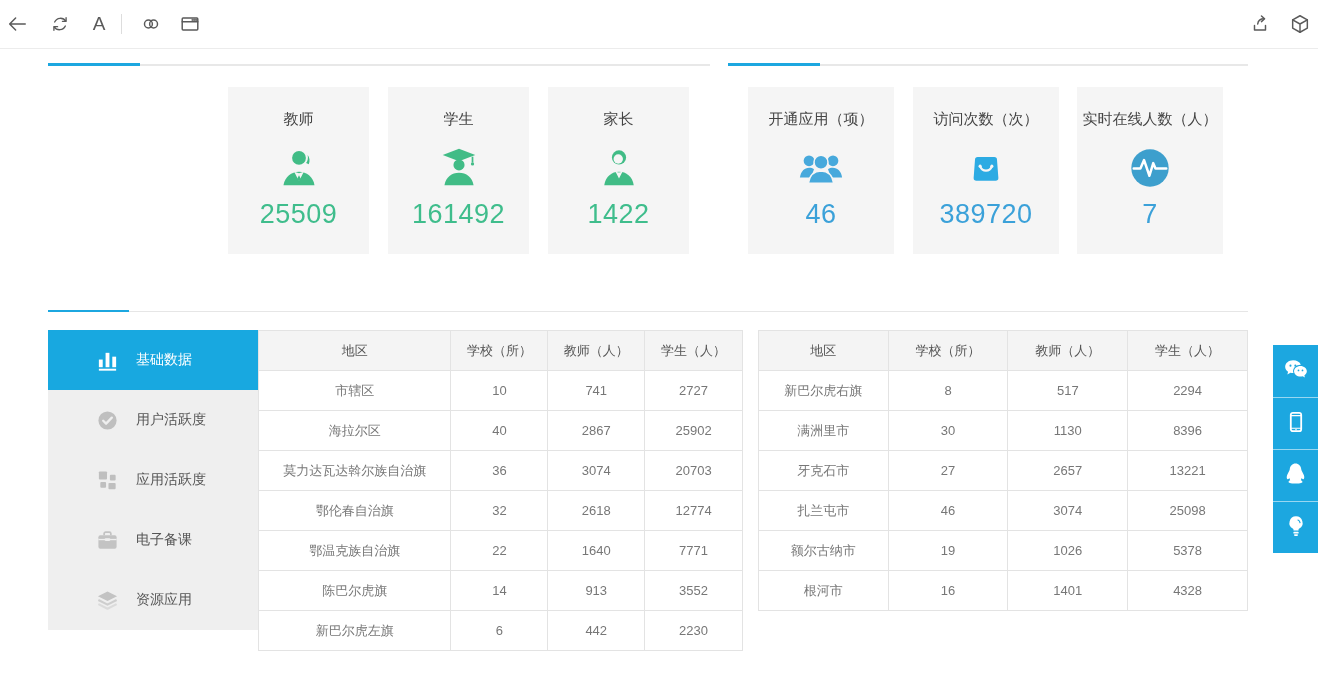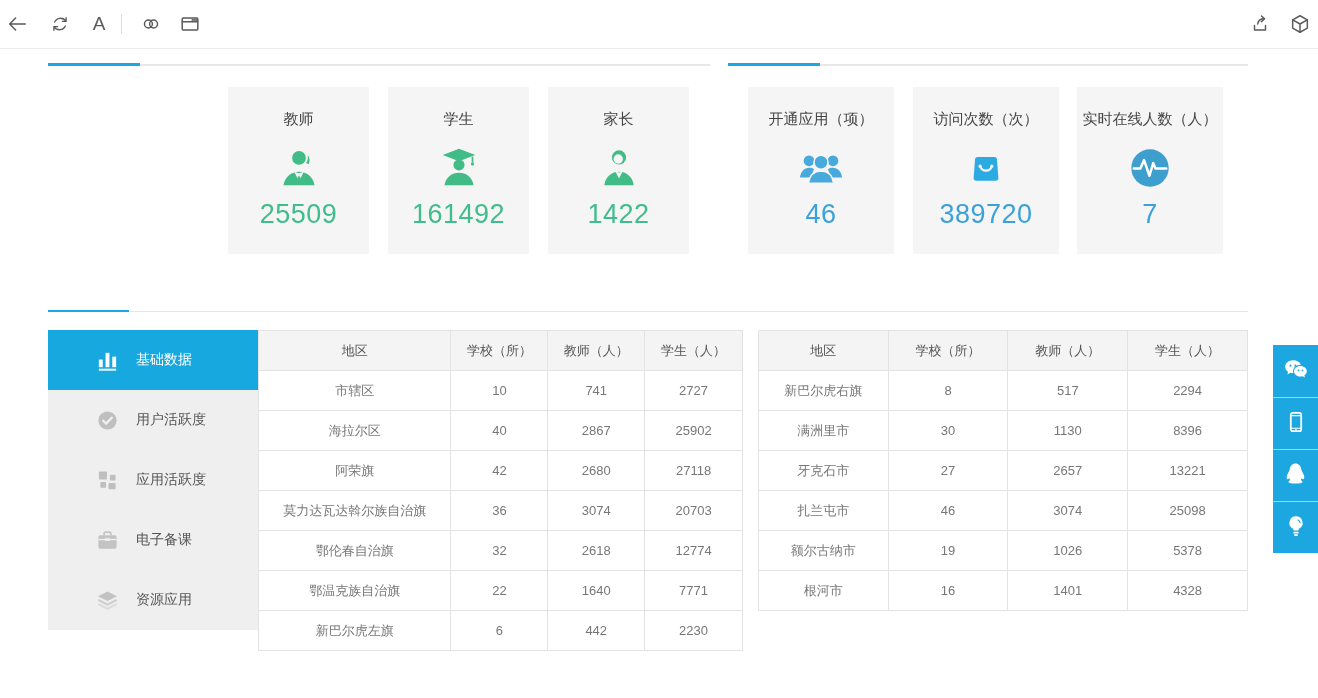--- a/index.html
+++ b/index.html
@@ -275,42 +275,42 @@
           <td>741</td>
           <td>2727</td>
         </tr>
         <tr>
           <td>海拉尔区</td>
           <td>40</td>
           <td>2867</td>
           <td>25902</td>
         </tr>
         <tr>
-          <td>阿荣旗</td>
-          <td>42</td>
-          <td>2680</td>
-          <td>27118</td>
-        </tr>
-        <tr>
           <td>莫力达瓦达斡尔族自治旗</td>
           <td>36</td>
           <td>3074</td>
           <td>20703</td>
         </tr>
         <tr>
           <td>鄂伦春自治旗</td>
           <td>32</td>
           <td>2618</td>
           <td>12774</td>
         </tr>
         <tr>
           <td>鄂温克族自治旗</td>
           <td>22</td>
           <td>1640</td>
           <td>7771</td>
+        </tr>
+        <tr>
+          <td>陈巴尔虎旗</td>
+          <td>14</td>
+          <td>913</td>
+          <td>3552</td>
         </tr>
         <tr>
           <td>新巴尔虎左旗</td>
           <td>6</td>
           <td>442</td>
           <td>2230</td>
         </tr>
       </tbody>
   </table>
 

